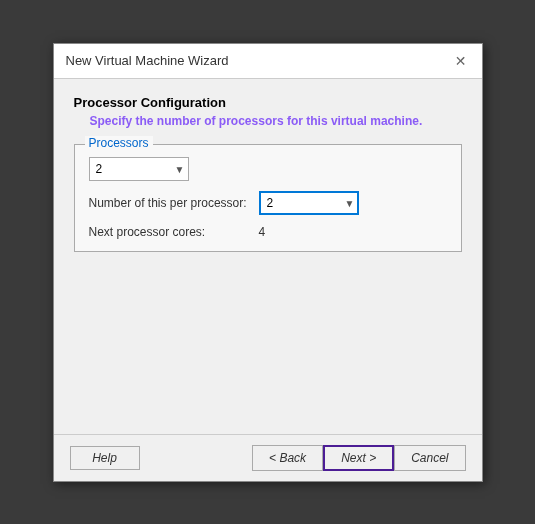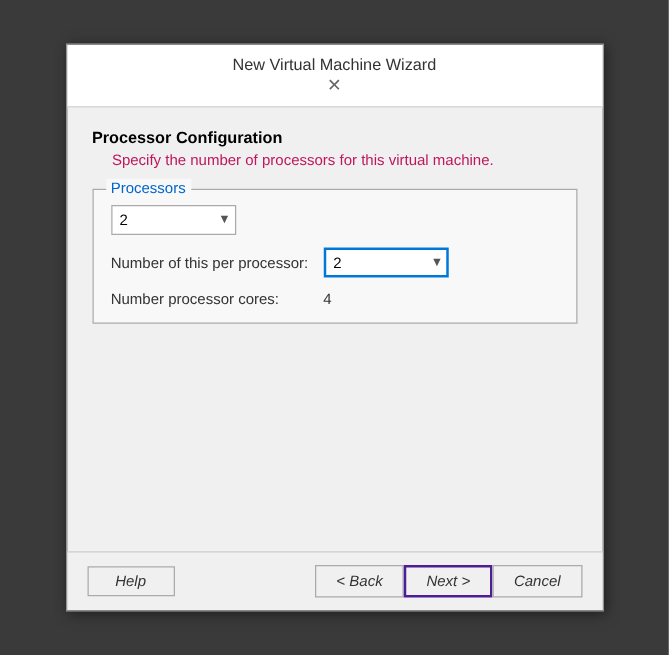--- a/index.html
+++ b/index.html
@@ -24,21 +24,20 @@
       flex-direction: column;
     }
 
     .title-bar {
       background: #ffffff;
       border-bottom: 1px solid #ccc;
       padding: 8px 12px;
       display: flex;
       align-items: center;
       justify-content: space-between;
-      flex-direction: column;
     }
 
     .title-bar-text {
       font-size: 13px;
       color: #333;
     }
 
     .close-btn {
       width: 18px;
       height: 18px;
@@ -59,23 +58,24 @@
 
     .section-title {
       font-weight: bold;
       font-size: 13px;
       color: #000;
       margin-bottom: 4px;
     }
 
     .section-subtitle {
       font-size: 12px;
-      color: #be185d;
+      color: #8b5cf6;
       margin-bottom: 16px;
       padding-left: 16px;
+      font-weight: bold;
     }
 
     .group-box {
       border: 1px solid #aaa;
       padding: 12px 14px;
       margin-bottom: 16px;
       background: #f8f8f8;
       position: relative;
     }
 
@@ -216,21 +216,21 @@
             <option value="2" selected="">2</option>
             <option value="4">4</option>
             <option value="8">8</option>
             <option value="16">16</option>
           </select>
           <span class="select-arrow">▼</span>
         </div>
       </div>
 
       <div class="form-row">
-        <span class="form-label">Number processor cores:</span>
+        <span class="form-label">Next processor cores:</span>
         <span class="form-value">4</span>
       </div>
     </div>
 
     <div class="spacer"></div>
   </div>
 
   <div class="footer">
     <button class="btn">Help</button>
     <div class="footer-right">

